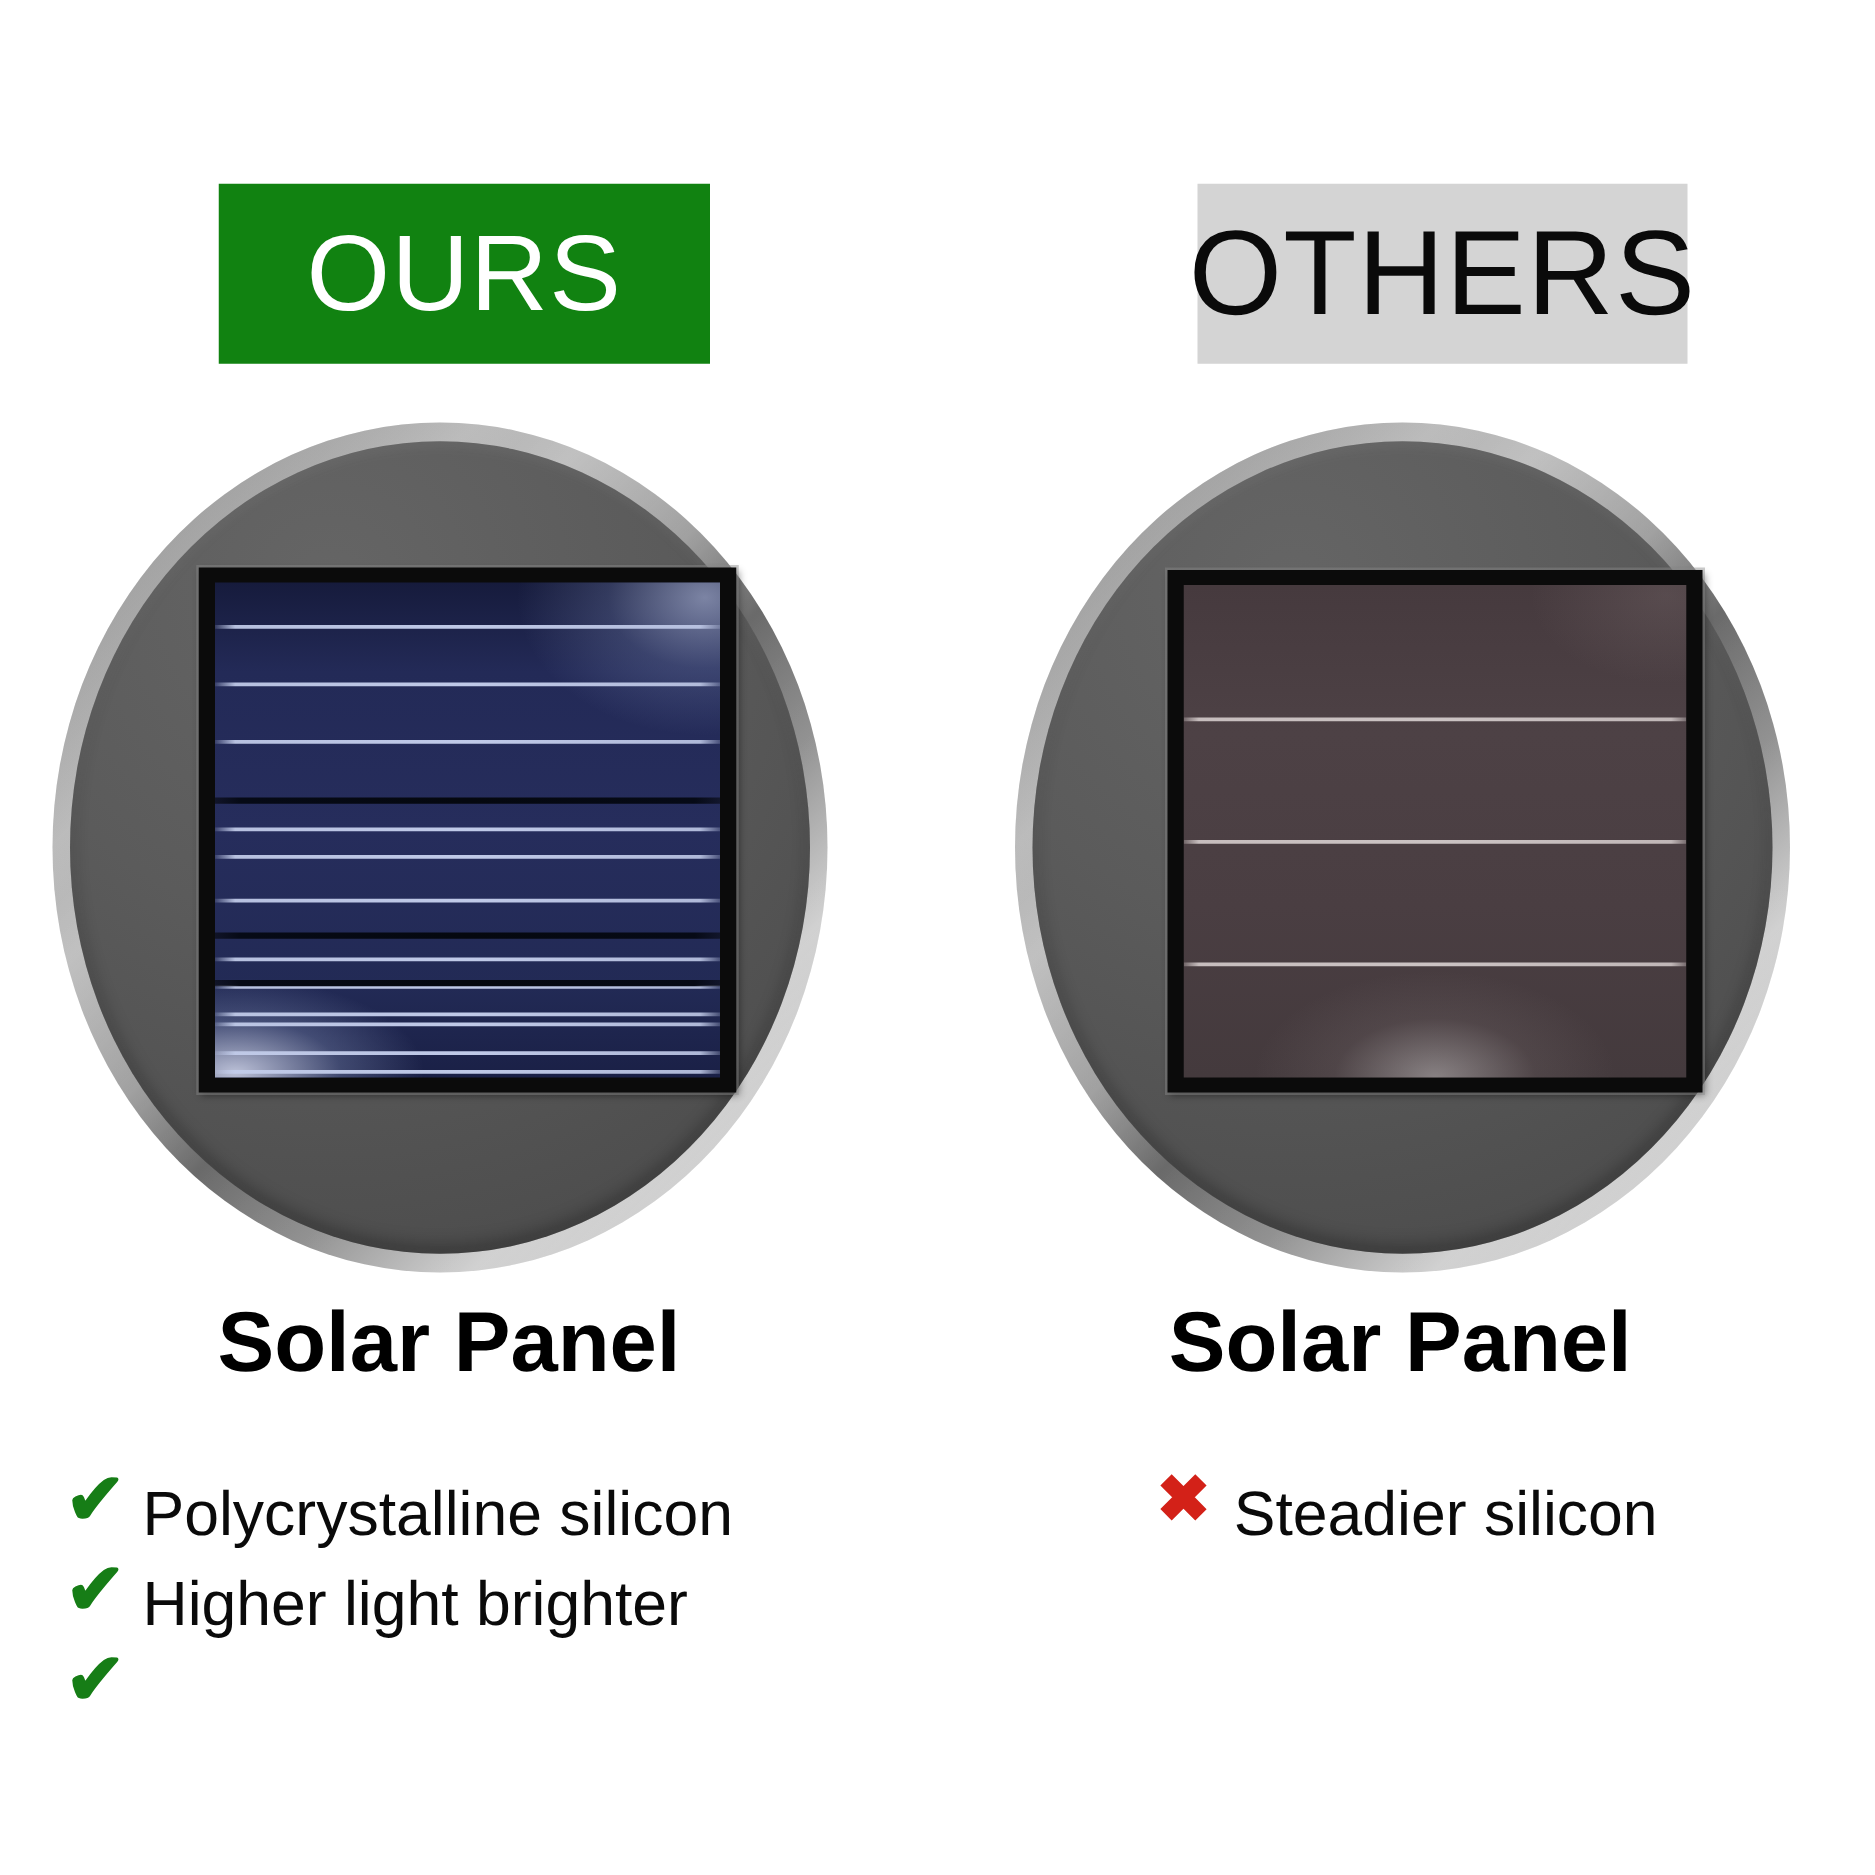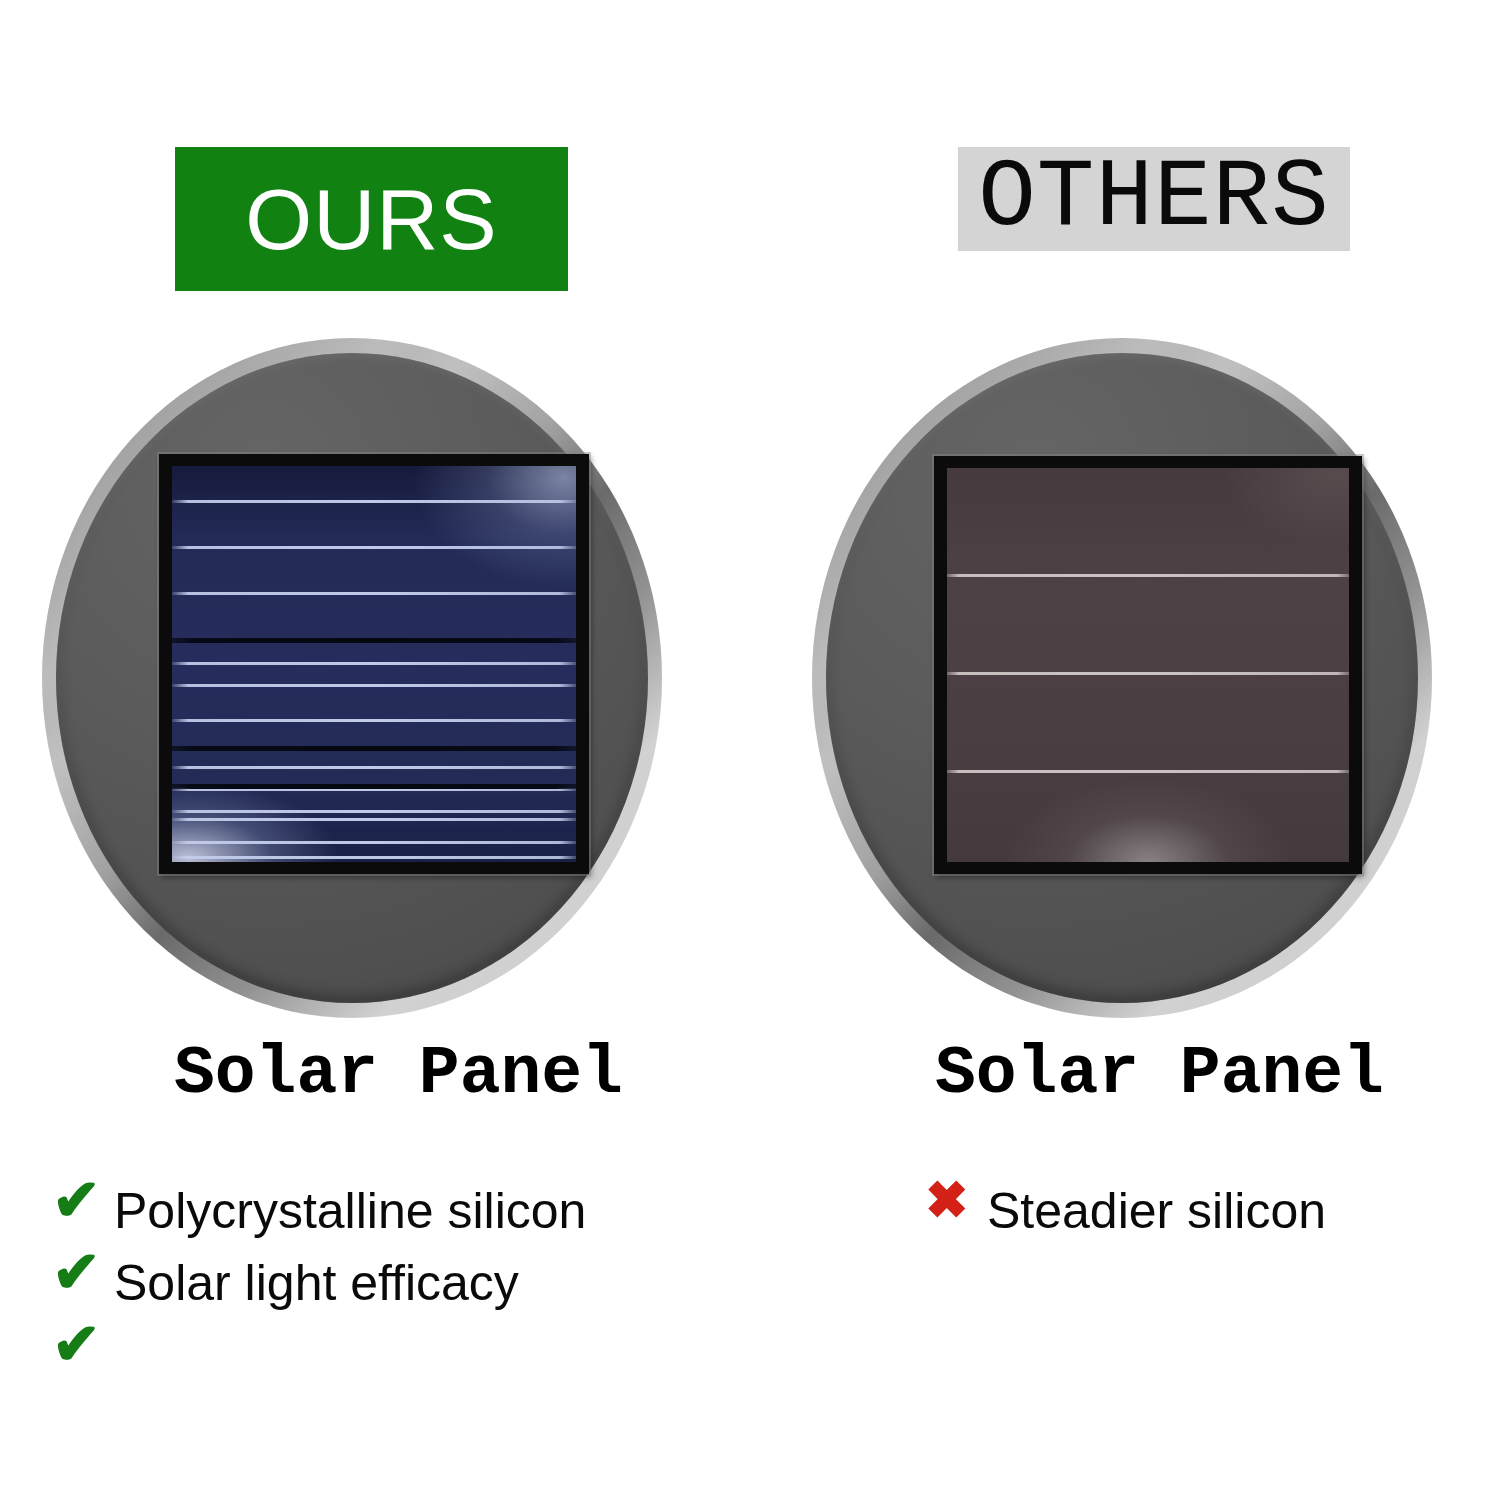--- a/index.html
+++ b/index.html
@@ -20,25 +20,24 @@
     line-height:1;
     white-space:nowrap;
   }
   .banner-ours{
     left:175px;top:147px;width:393px;height:144px;
     background:#118211;
     color:#ffffff;
     font-size:86px;
   }
   .banner-others{
-    left:958px;top:147px;width:392px;height:104px;
+    left:958px;top:147px;width:392px;height:144px;
     background:#d4d4d4;
     color:#0a0a0a;
     font-size:96px;
-    font-family:Liberation Mono, monospace;
   }
 
   
   .lamp{
     position:absolute;
     width:620px;height:680px;
   }
   .lamp-left{left:42px;top:338px;}
   .lamp-right{left:812px;top:338px;}
 
@@ -125,21 +124,21 @@
   }
   .gline.amor{
     height:3px;
     background:linear-gradient(90deg, rgba(190,180,180,0.35) 0%, rgba(205,196,196,0.95) 3%, rgba(210,202,202,0.95) 50%, rgba(205,196,196,0.9) 97%, rgba(190,180,180,0.4) 100%);
   }
 
   
   .panel-title{
     position:absolute;
     font-size:68px;font-weight:bold;color:#000000;
-    line-height:1;white-space:nowrap;font-family:Liberation Mono, monospace;
+    line-height:1;white-space:nowrap;
   }
   .title-left{left:174px;top:1040px;}
   .title-right{left:935px;top:1040px;}
 
   
   .features{position:absolute;}
   .features-left{left:52px;top:1164px;}
   .features-right{left:925px;top:1164px;}
 
   .feature-row{
@@ -191,21 +190,21 @@
 
   <div class="panel-title title-left">Solar Panel</div>
 
   <div class="features features-left">
     <div class="feature-row">
       <span class="mark mark-check">✔</span>
       <span class="feature-text">Polycrystalline silicon</span>
     </div>
     <div class="feature-row">
       <span class="mark mark-check">✔</span>
-      <span class="feature-text">Solar light efficacy</span>
+      <span class="feature-text">Higher light brighter</span>
     </div>
     <div class="feature-row">
       <span class="mark mark-check">✔</span>
     </div>
   </div>
 
   <div class="banner banner-others">OTHERS</div>
 
   <div class="lamp lamp-right">
     <div class="ring"></div>

